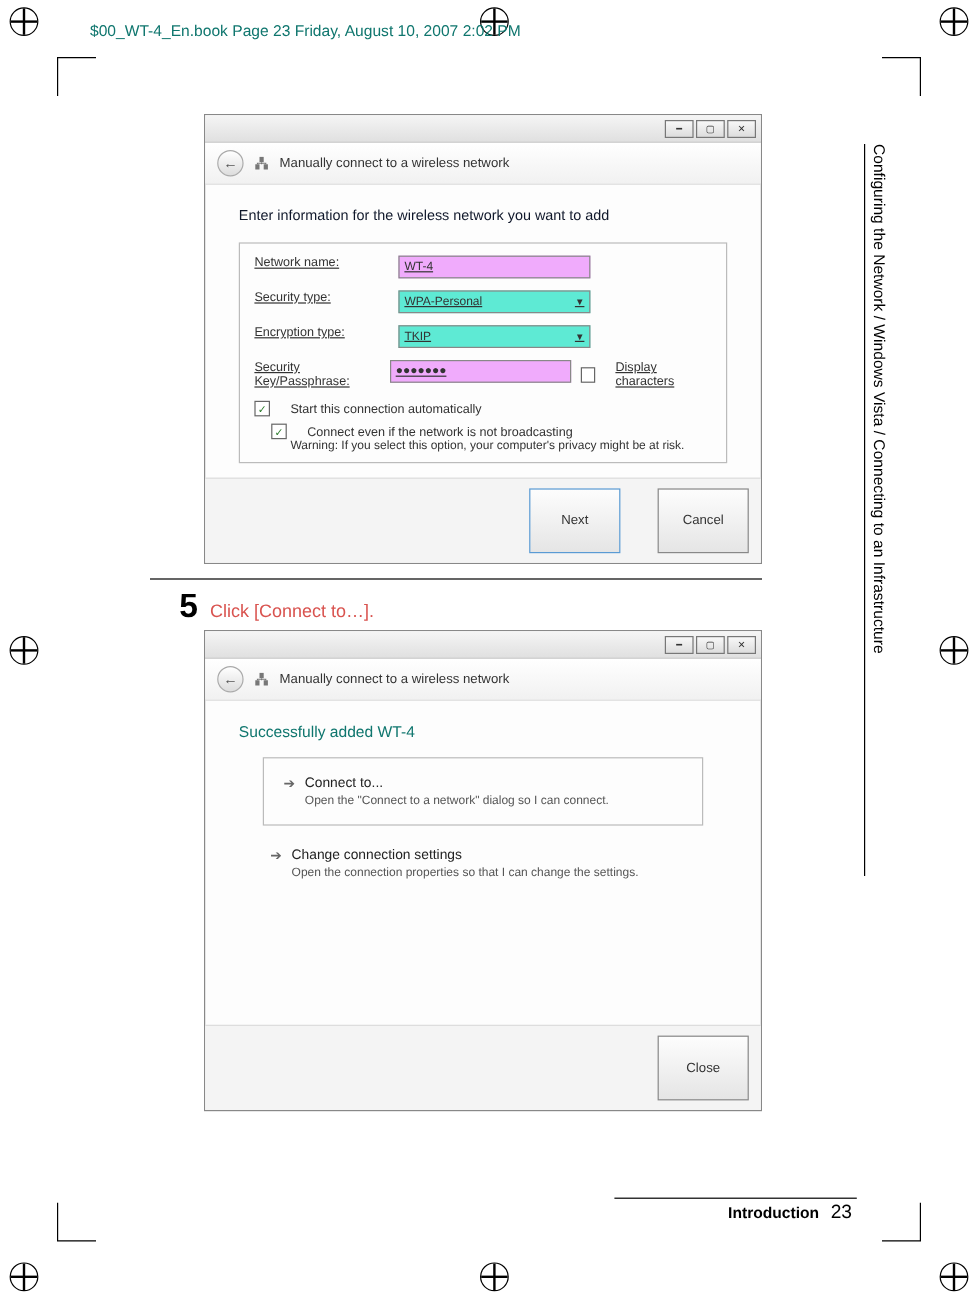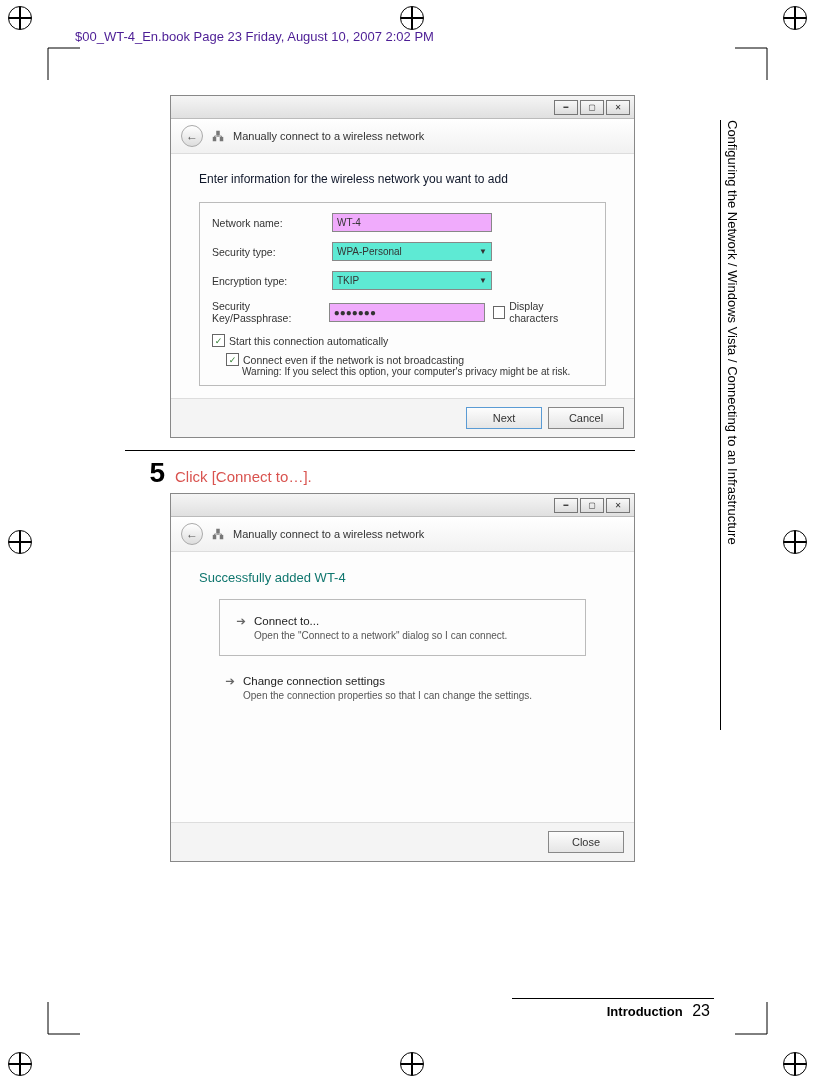--- a/index.html
+++ b/index.html
@@ -24,21 +24,21 @@
   .reg-mark:after{ height:100%; width:1.5px;}
   .reg-tl{ top:6px; left:8px;}
   .reg-tr{ top:6px; right:8px;}
   .reg-bl{ bottom:6px; left:8px;}
   .reg-br{ bottom:6px; right:8px;}
   .reg-ml{ top:530px; left:8px;}
   .reg-mr{ top:530px; right:8px;}
   .reg-mt{ top:6px; left:400px;}
   .reg-mb{ bottom:6px; left:400px;}
 
-  .book-header { position:absolute; top:18px; left:75px; font-size:13px; color:#4c1d95;margin-top:11px;}
+  .book-header { position:absolute; top:18px; left:75px; font-size:13px; color:#0f766e;}
   .content { position:absolute; top:95px; left:170px; width:465px;}
   
   
   .win {
     border: 1px solid #888;
     background: #fdfdfd;
     margin-bottom: 10px;
     font-size: 11px;
     color: #333;
   }
@@ -58,31 +58,31 @@
     padding:6px 10px;
     border-bottom:1px solid #ddd;
     background:linear-gradient(#fff,#f1f1f1);
   }
   .back-btn{ width:20px;height:20px;border-radius:50%;border:1px solid #aaa;background:linear-gradient(#fff,#ddd);display:flex;align-items:center;justify-content:center;font-size:12px;color:#555;}
   .net-icon{ width:14px;height:14px;display:inline-block;}
   .net-icon svg{width:14px;height:14px;}
   .win-body{ padding:18px 28px 12px 28px; min-height:210px; position:relative;}
   .prompt{ font-size:12px; color:#0f172a; margin-bottom:16px;}
   .form-grid{ border:1px solid #bbb; padding:10px 12px 8px 12px;}
-  .row{ display:flex; align-items:center; margin-bottom:10px; font-size:10.5px;}
+  .row{ display:flex; margin-bottom:10px; font-size:10.5px;text-decoration:underline;}
   .lbl{ width:120px; color:#333;}
   .fld{ width:150px; height:17px; border:1px solid #888; background:#f0abfc; font-size:10px; padding:0 4px; display:flex;align-items:center;}
   .sel{ width:150px; height:17px; border:1px solid #888; background:#5eead4; font-size:10px; padding:0 4px; display:flex;align-items:center;justify-content:space-between;}
   .sel .arrow{font-size:8px;color:#333;}
-  .chk{ display:flex; align-items:center; gap:4px; font-size:10.5px;}
+  .chk{ display:flex; align-items:center; gap:17px; font-size:10.5px;}
   .chk .box{ width:11px;height:11px;border:1px solid #666;background:#fff;display:flex;align-items:center;justify-content:center;font-size:9px;color:#2a7a2a;}
   .chk .box.checked:before{content:"✓";}
   .warn{ font-size:10px; margin-left:30px; color:#333;}
   .buttons{ display:flex; justify-content:flex-end; gap:6px; padding:8px 10px; border-top:1px solid #ddd; background:#f4f4f4;}
-  .btn{ min-width:58px; height:20px; border:1px solid #888; background:linear-gradient(#fdfdfd,#e5e5e5); font-size:11px; display:flex;align-items:center;justify-content:center; padding:0 8px;}
+  .btn{ min-width:58px; height:20px; border:1px solid #888; background:linear-gradient(#fdfdfd,#e5e5e5); font-size:11px; display:flex;align-items:center;justify-content:center; padding:16px 8px;margin-left:25px;}
   .btn.primary{ border:1.5px solid #5a9bd4;}
 
   .step-row{ display:flex; align-items:baseline; gap:10px; margin:12px 0 4px 0; border-top:1px solid #000; padding-top:6px; width:510px; margin-left:-45px; padding-left:0;}
   .step-num{ font-size:28px; font-weight:bold; color:#000; width:40px; text-align:right;}
   .step-text{ font-size:15px; color:#d9534f; }
 
   .success{ font-size:13px; color:#0f766e; margin-bottom:14px;}
   .option-box{ border:1px solid #bbb; padding:8px 10px; margin:0 20px 12px 20px;}
   .option{ padding:6px 2px 6px 4px;}
   .opt-head{ display:flex; align-items:center; gap:6px; font-size:11.5px; color:#222;}

